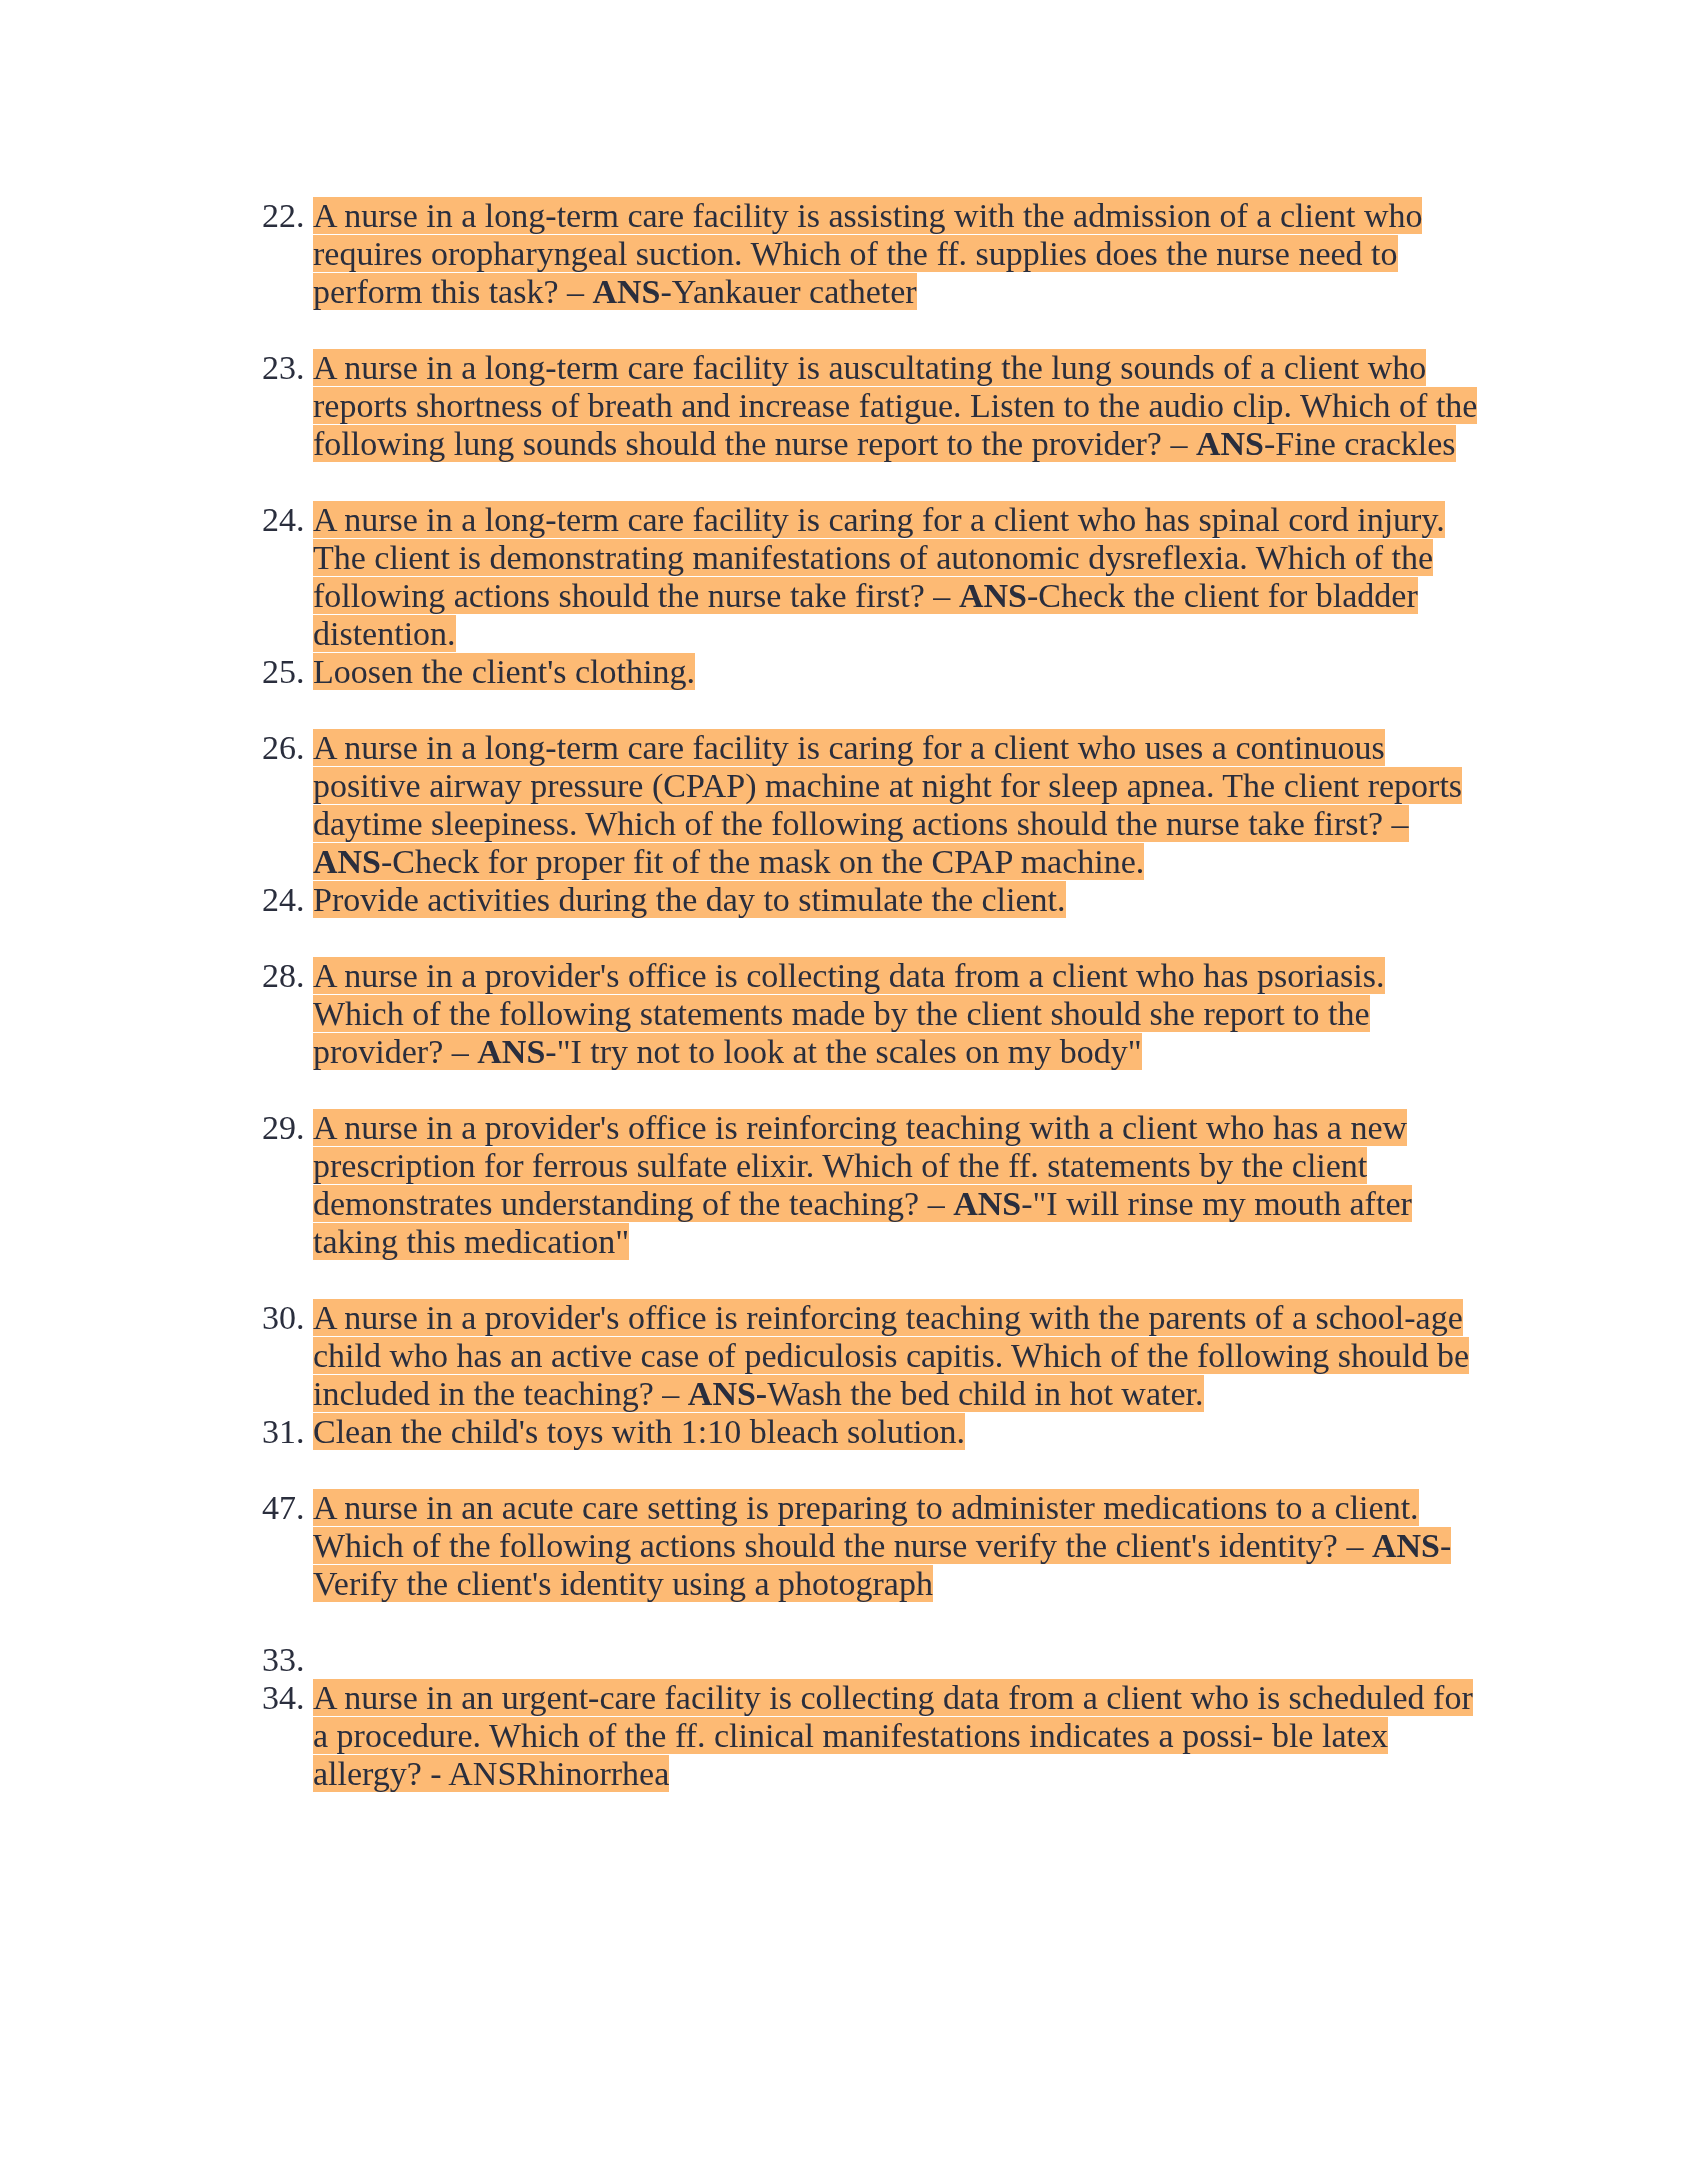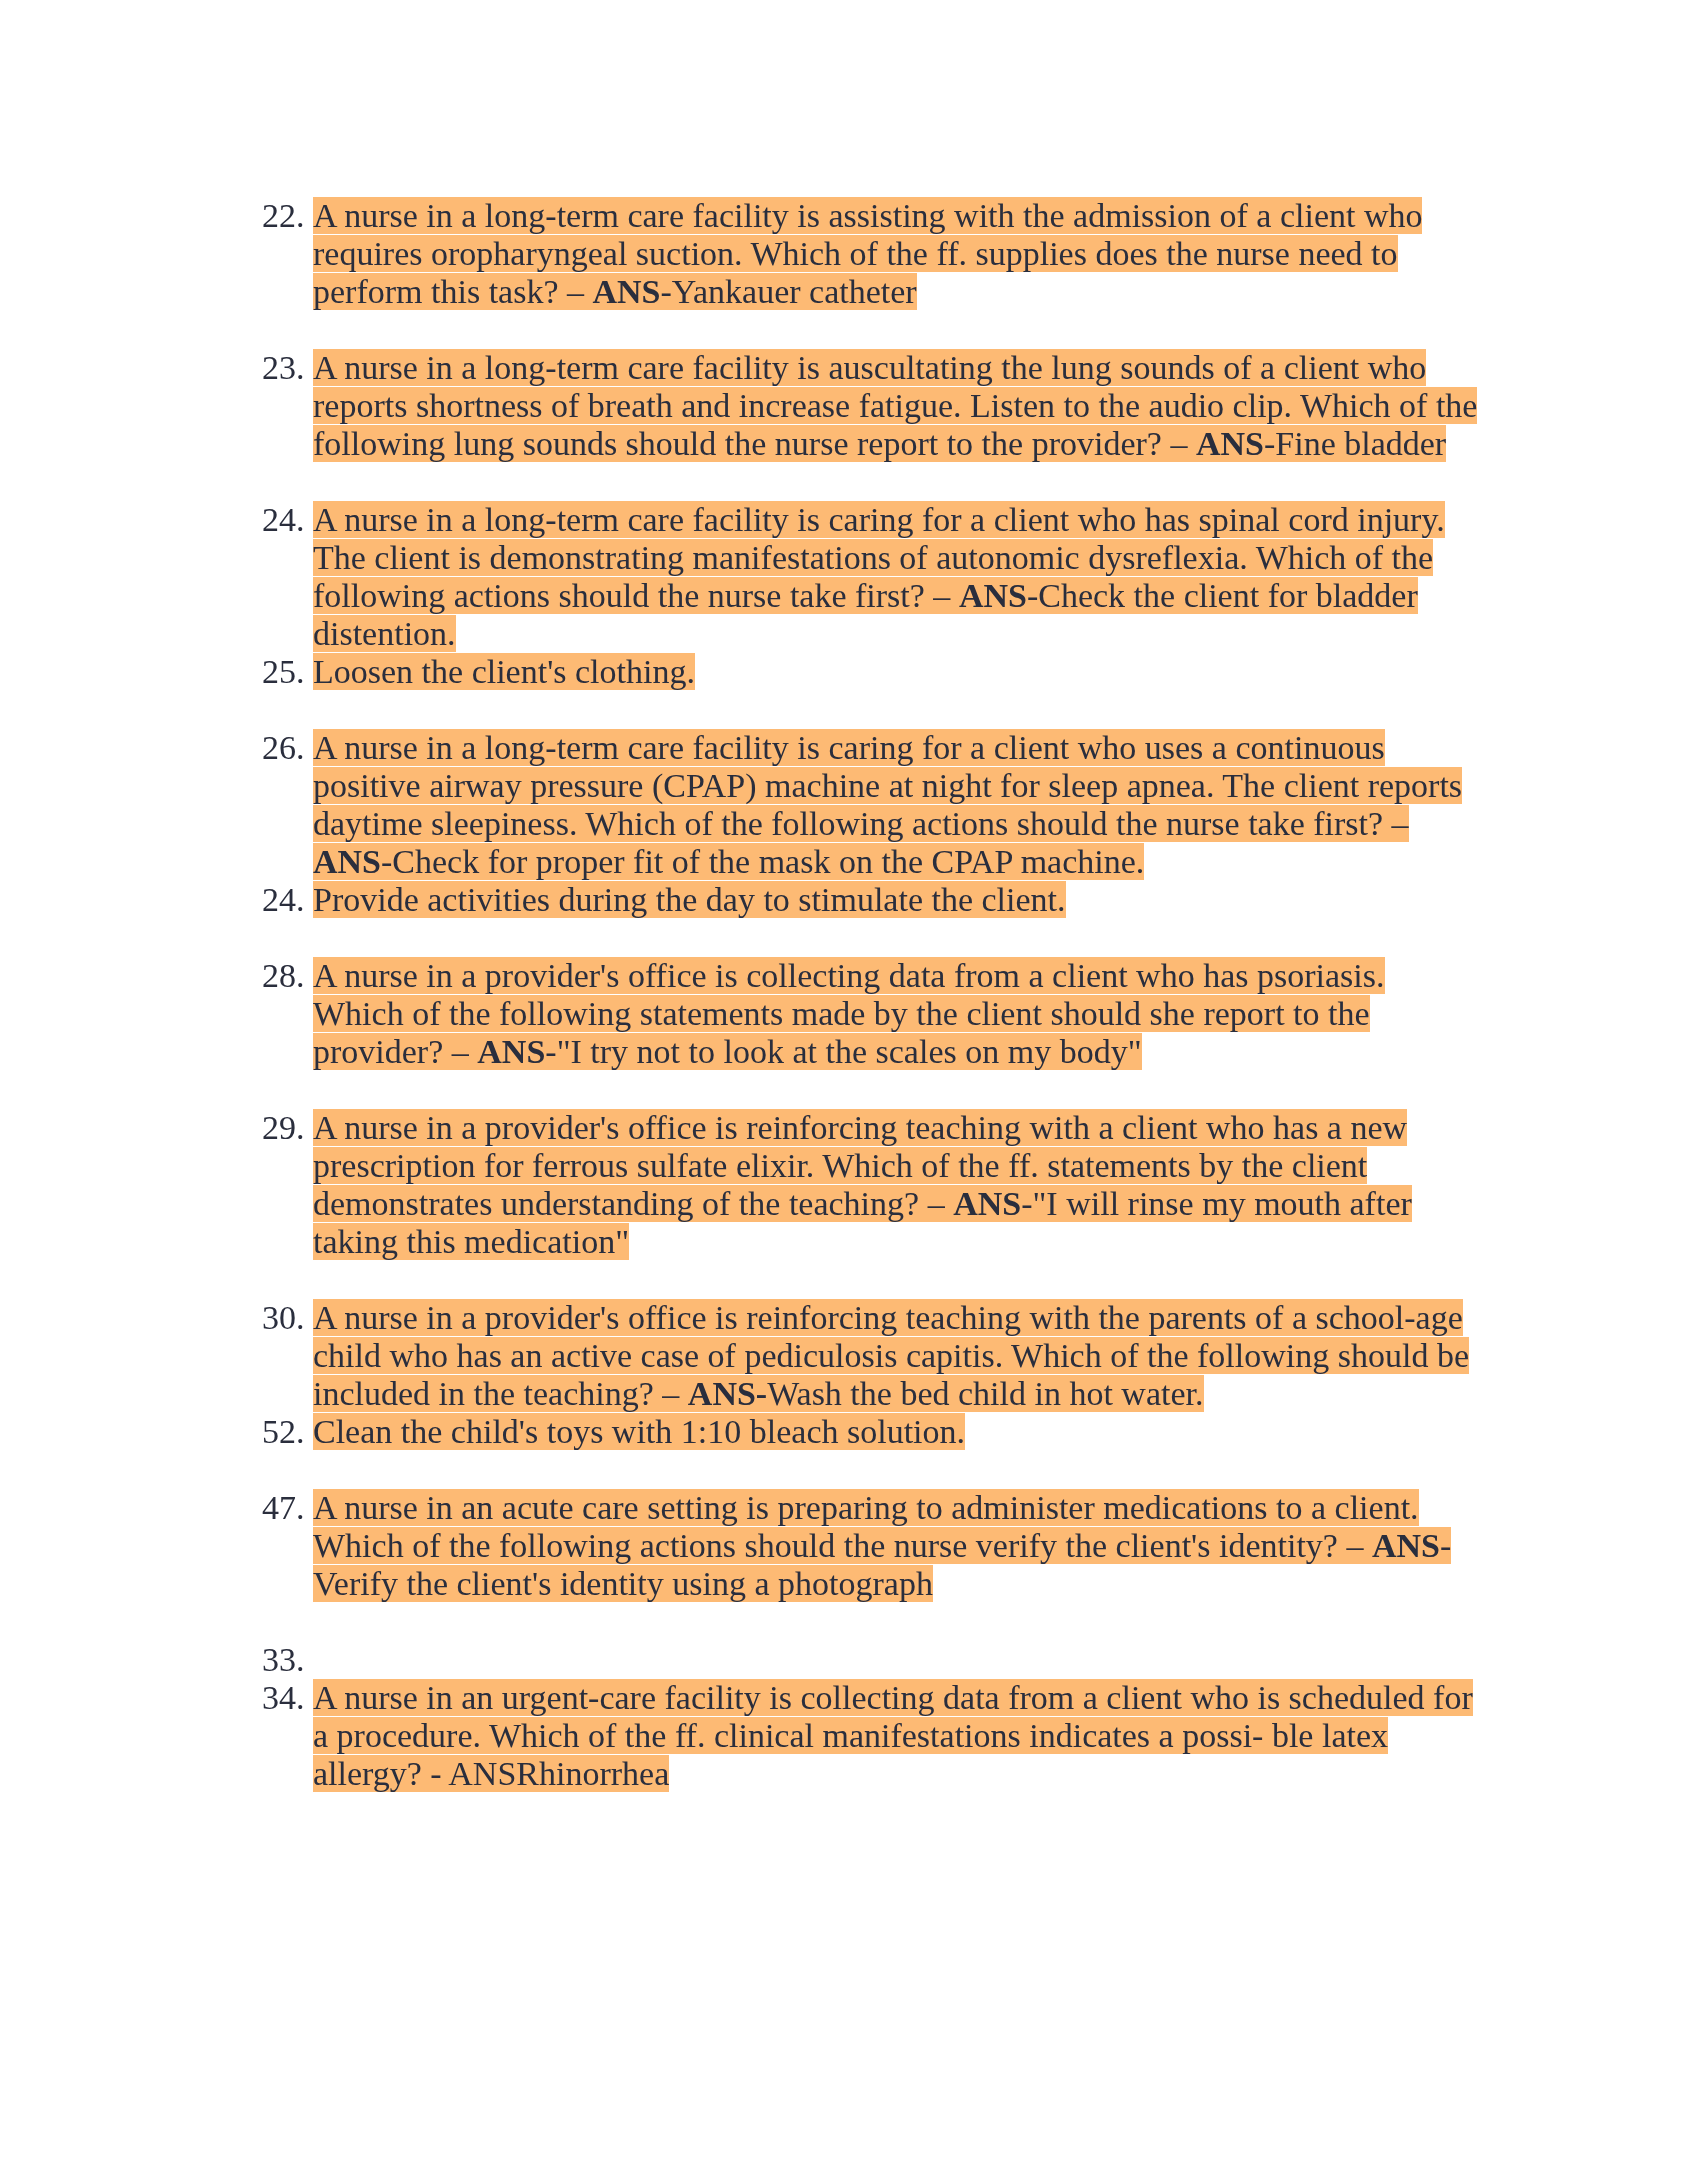--- a/index.html
+++ b/index.html
@@ -39,21 +39,21 @@
 <div class="page">
 
   <div class="item">
     <span class="num">22.</span>
     <span class="body"><span>A nurse in a long-term care facility is assisting with the admission of a client who requires oropharyngeal suction. Which of the ff. supplies does the nurse need to perform this task? – </span><span class="ans">ANS</span><span>-Yankauer catheter</span></span>
   </div>
   <div class="gap"></div>
 
   <div class="item">
     <span class="num">23.</span>
-    <span class="body"><span>A nurse in a long-term care facility is auscultating the lung sounds of a client who reports shortness of breath and increase fatigue. Listen to the audio clip. Which of the following lung sounds should the nurse report to the provider? – </span><span class="ans">ANS</span><span>-Fine bladder</span></span>
+    <span class="body"><span>A nurse in a long-term care facility is auscultating the lung sounds of a client who reports shortness of breath and increase fatigue. Listen to the audio clip. Which of the following lung sounds should the nurse report to the provider? – </span><span class="ans">ANS</span><span>-Fine crackles</span></span>
   </div>
   <div class="gap"></div>
 
   <div class="item">
     <span class="num">24.</span>
     <span class="body"><span>A nurse in a long-term care facility is caring for a client who has spinal cord injury. The client is demonstrating manifestations of autonomic dysreflexia. Which of the following actions should the nurse take first? – </span><span class="ans">ANS</span><span>-Check the client for bladder distention.</span></span>
   </div>
   <div class="item">
     <span class="num">25.</span>
     <span class="body">Loosen the client's clothing.</span>
@@ -80,21 +80,21 @@
     <span class="num">29.</span>
     <span class="body"><span>A nurse in a provider's office is reinforcing teaching with a client who has a new prescription for ferrous sulfate elixir. Which of the ff. statements by the client demonstrates understanding of the teaching? – </span><span class="ans">ANS</span><span>-"I will rinse my mouth after taking this medication"</span></span>
   </div>
   <div class="gap"></div>
 
   <div class="item">
     <span class="num">30.</span>
     <span class="body"><span>A nurse in a provider's office is reinforcing teaching with the parents of a school-age child who has an active case of pediculosis capitis. Which of the following should be included in the teaching? – </span><span class="ans">ANS-</span><span>Wash the bed child in hot water.</span></span>
   </div>
   <div class="item">
-    <span class="num">52.</span>
+    <span class="num">31.</span>
     <span class="body">Clean the child's toys with 1:10 bleach solution.</span>
   </div>
   <div class="gap"></div>
 
   <div class="item">
     <span class="num">47.</span>
     <span class="body"><span>A nurse in an acute care setting is preparing to administer medications to a client. Which of the following actions should the nurse verify the client's identity? – </span><span class="ans">ANS</span><span>-Verify the client's identity using a photograph</span></span>
   </div>
   <div class="gap"></div>
 

